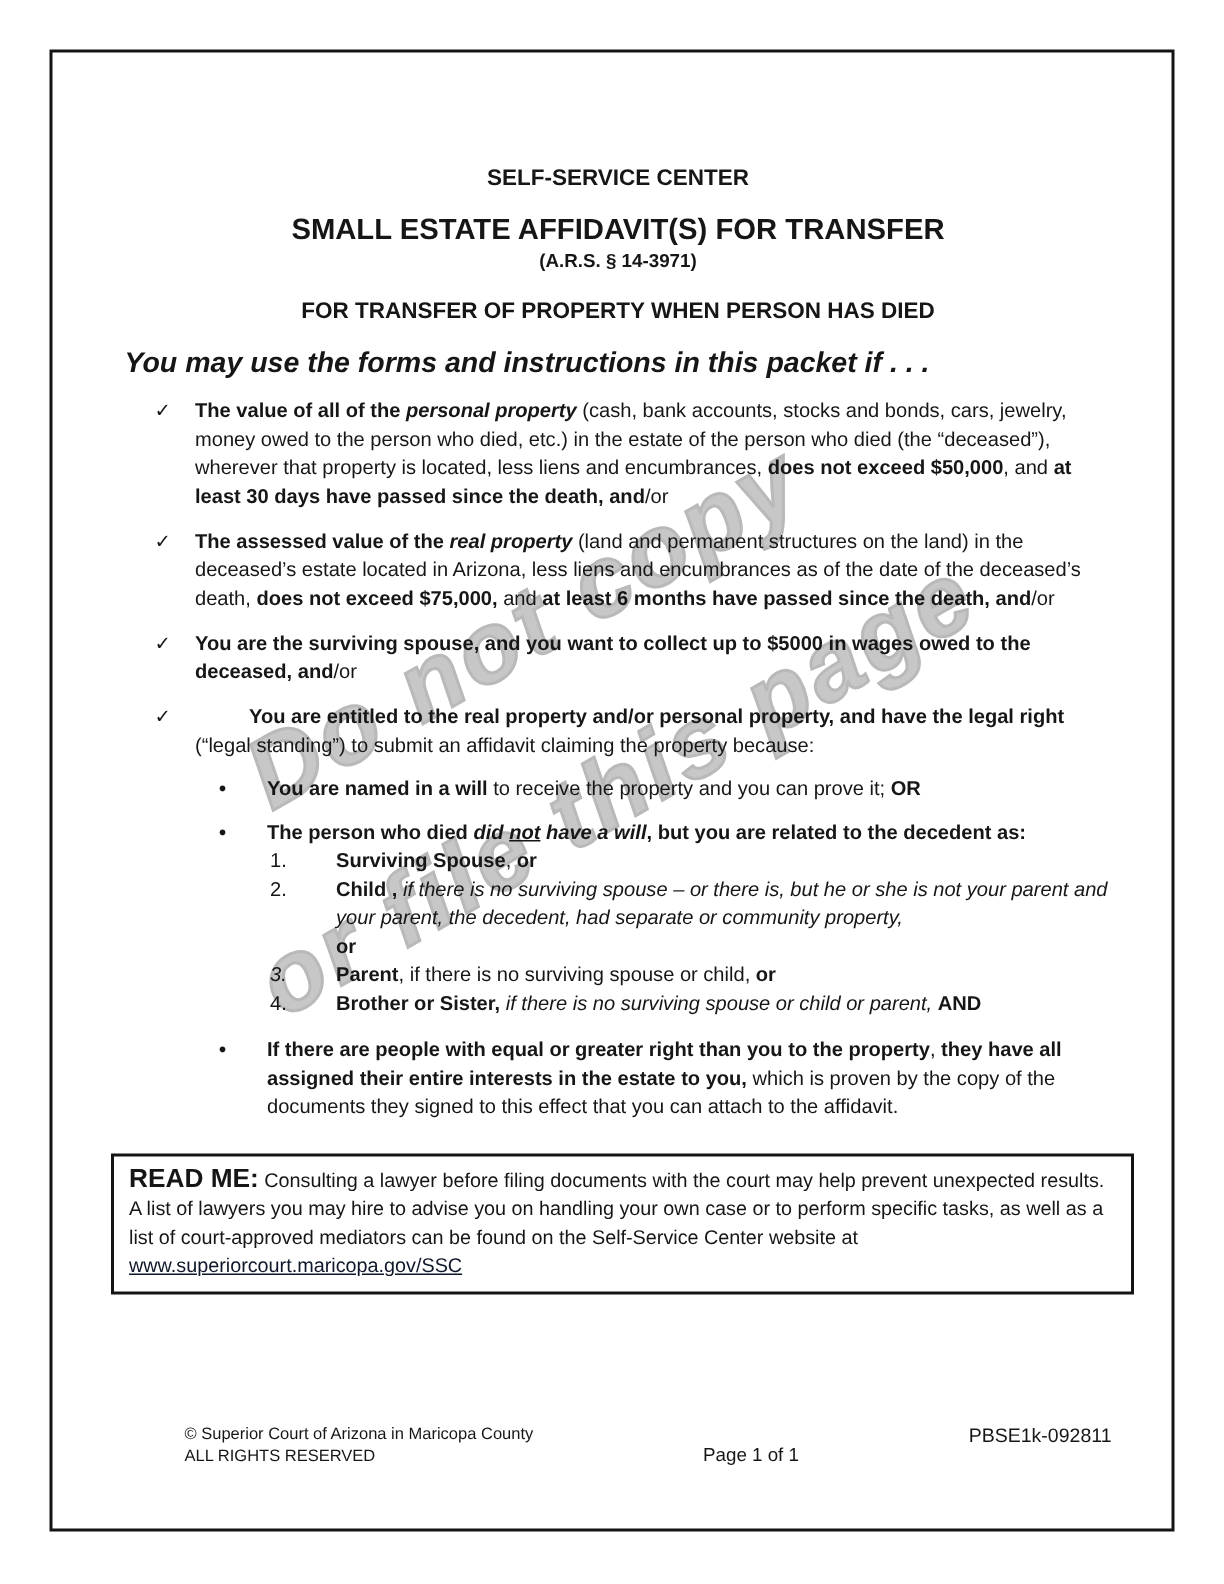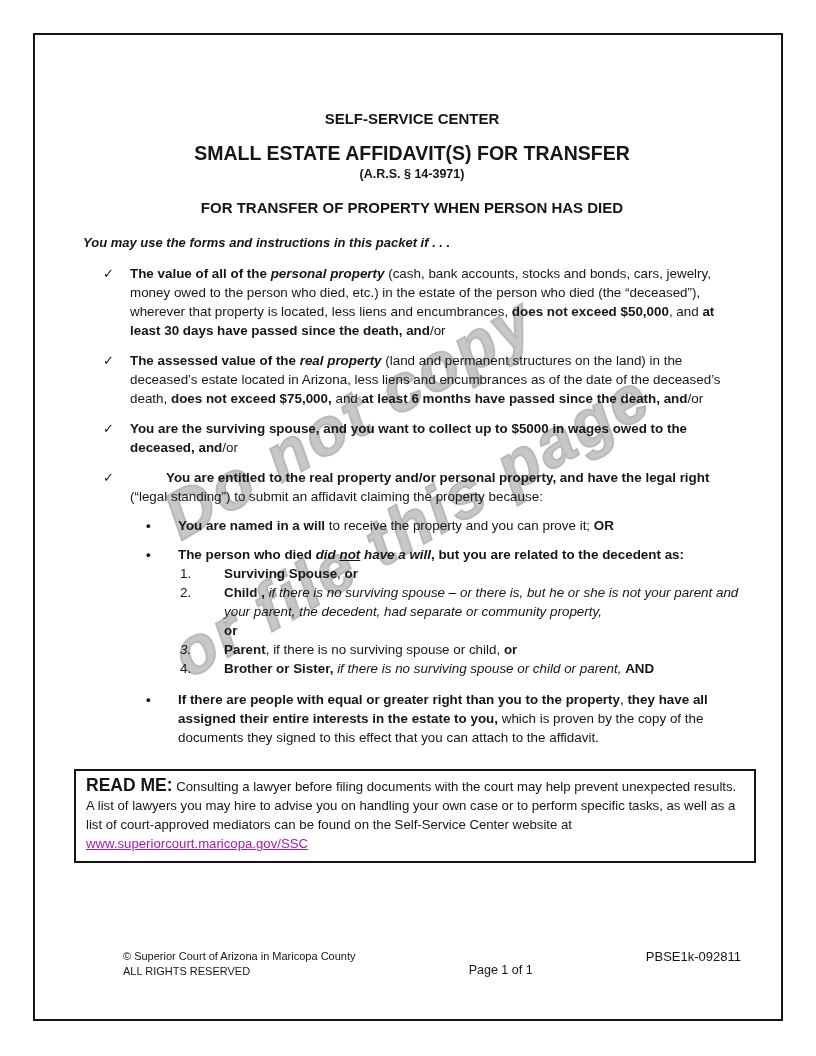--- a/index.html
+++ b/index.html
@@ -47,41 +47,41 @@
     line-height: 19px;
   }
   .h-center { text-align: center; font-weight: bold; }
   .h1 { font-size: 15px;   margin-bottom: 16px; }
   .h2 { font-size: 19.5px; margin-bottom: 2px; }
   .h3 { font-size: 12.5px; margin-bottom: 14px; }
   .h4 { font-size: 15px;   margin-bottom: 16px; }
   .intro {
     font-weight: bold;
     font-style: italic;
-    font-size: 13px;
+    font-size: 19px;
     margin-bottom: 12px;
   }
   .check-item { display: flex; margin-bottom: 11px; }
   .check-mark { width: 27px; margin-left: 20px; flex: none; font-size: 13px; }
   .itext { flex: 1; }
   .sub-item { display: flex; margin-top: 10px; }
   .sub-mark { width: 32px; margin-left: 63px; flex: none; font-weight: bold; }
   .num-row { display: flex; }
   .num-mark { width: 44px; margin-left: 97px; flex: none; }
   .final-item { margin-top: 12px; }
   
   .readme {
     margin: 22px -15px 0 -9px;
     border: 2px solid #141414;
     padding: 5px 10px 8px 10px;
     font-size: 13.2px;
     line-height: 19px;
   }
   .readme-title { font-weight: bold; font-size: 17.5px; text-align: right; }
-  .link { color: #a21caf; text-decoration: underline; cursor: pointer; }
+  .link { color: #0f172a; text-decoration: underline; cursor: pointer; }
   
   .footer {
     position: absolute;
     left: 48px; right: 40px; bottom: 40px;
     display: flex;
     justify-content: space-between;
     align-items: flex-start;
     z-index: 2;
   }
   .f-left  { font-size: 11px; line-height: 15px; margin-left: 40px; }

